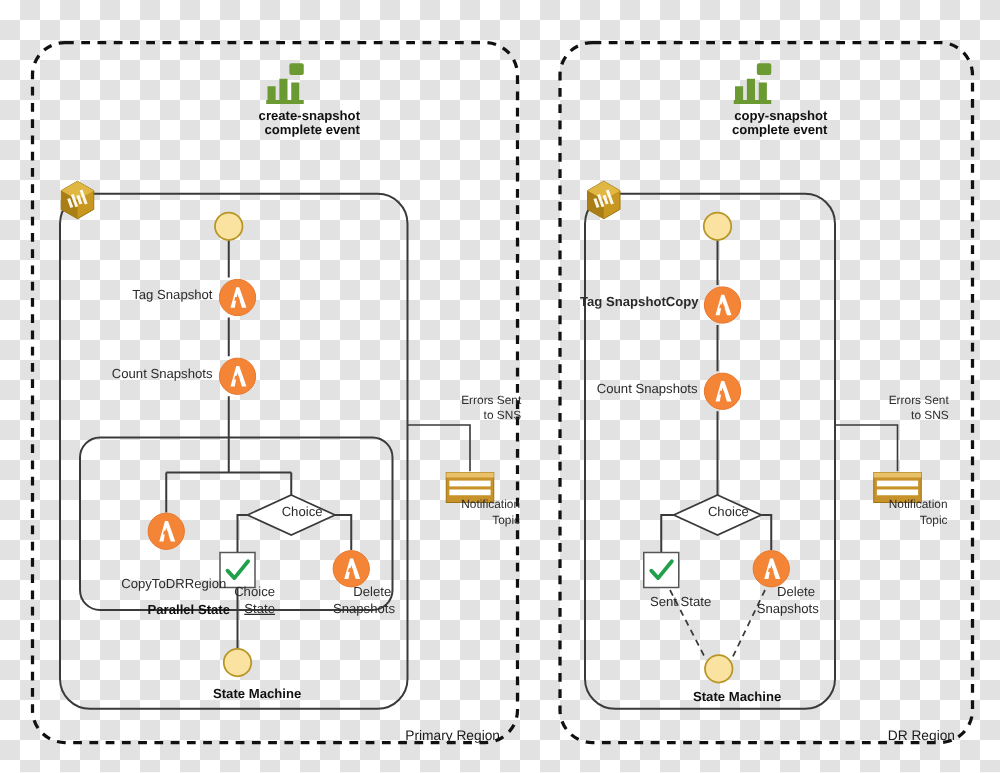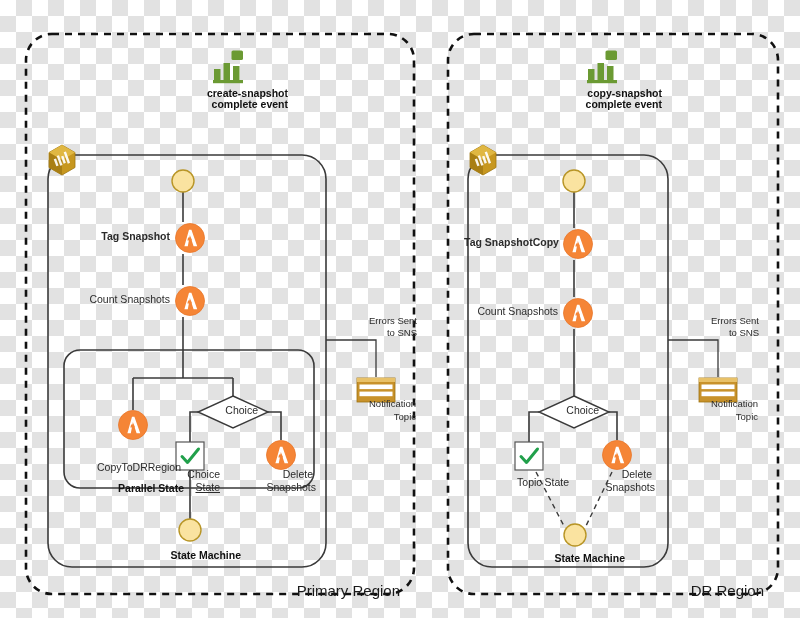--- a/index.html
+++ b/index.html
@@ -44,21 +44,21 @@
   .lbl-bold {
     font-weight: bold;
     font-size: 10.5px;
     color: #111111;
   }
   .lbl-small {
     font-size: 9.5px;
     color: #2b2b2b;
   }
   .lbl-region {
-    font-size: 15px;
+    font-size: 11px;
     color: #1a1a1a;
   }
   .ta-c { text-align: right; }
   .ta-r { text-align: right; }
   .ta-l { text-align: right; }
 </style>
 </head>
 <body>
 
 <div id="canvas">
@@ -219,21 +219,21 @@
 
       <g transform="translate(718,390)">
         <use href="#sns-sym"></use>
       </g>
     </g>
   </svg>
 
   <div class="lbl lbl-bold ta-c" style="left:168px; top:88px; width:120px;">create-snapshot</div>
   <div class="lbl lbl-bold ta-c" style="left:168px; top:99px; width:120px;">complete event</div>
 
-  <div class="lbl lbl-node ta-r" style="left:86px; top:231px; width:84px;font-weight:bold;">Tag Snapshot</div>
+  <div class="lbl lbl-node ta-r" style="left:86px; top:231px; width:84px;">Tag Snapshot</div>
 
   <div class="lbl lbl-node ta-r" style="left:74px; top:294px; width:96px;">Count Snapshots</div>
 
   <div class="lbl lbl-node ta-c" style="left:85px; top:446px; width:96px;margin-top:16px;">CopyToDRRegion</div>
 
   <div class="lbl lbl-node ta-c" style="left:208px; top:405px; width:50px;">Choice</div>
 
   <div class="lbl lbl-node ta-c" style="left:160px; top:469px; width:60px;">Choice</div>
   <div class="lbl lbl-node ta-c" style="left:160px; top:482px; width:60px;text-decoration:underline;">State</div>
 
@@ -254,21 +254,21 @@
 
   <div class="lbl lbl-bold ta-c" style="left:542px; top:88px; width:120px;">copy-snapshot</div>
   <div class="lbl lbl-bold ta-c" style="left:542px; top:99px; width:120px;">complete event</div>
 
   <div class="lbl lbl-node ta-r" style="left:464px; top:237px; width:94px;font-weight:bold;">Tag SnapshotCopy</div>
 
   <div class="lbl lbl-node ta-r" style="left:462px; top:306px; width:96px;">Count Snapshots</div>
 
   <div class="lbl lbl-node ta-c" style="left:549px; top:405px; width:50px;">Choice</div>
 
-  <div class="lbl lbl-node ta-c" style="left:489px; top:477px; width:80px;">Topic State</div>
+  <div class="lbl lbl-node ta-c" style="left:489px; top:477px; width:80px;">Sent State</div>
 
   <div class="lbl lbl-node ta-c" style="left:588px; top:469px; width:64px;">Delete</div>
   <div class="lbl lbl-node ta-c" style="left:583px; top:482px; width:72px;">Snapshots</div>
 
   <div class="lbl lbl-bold ta-c" style="left:525px; top:553px; width:100px;">State Machine</div>
 
   <div class="lbl lbl-small ta-c" style="left:679px; top:316px; width:80px;">Errors Sent</div>
   <div class="lbl lbl-small ta-c" style="left:679px; top:328px; width:80px;">to SNS</div>
 
   <div class="lbl lbl-small ta-c" style="left:678px; top:399px; width:80px;">Notification</div>

